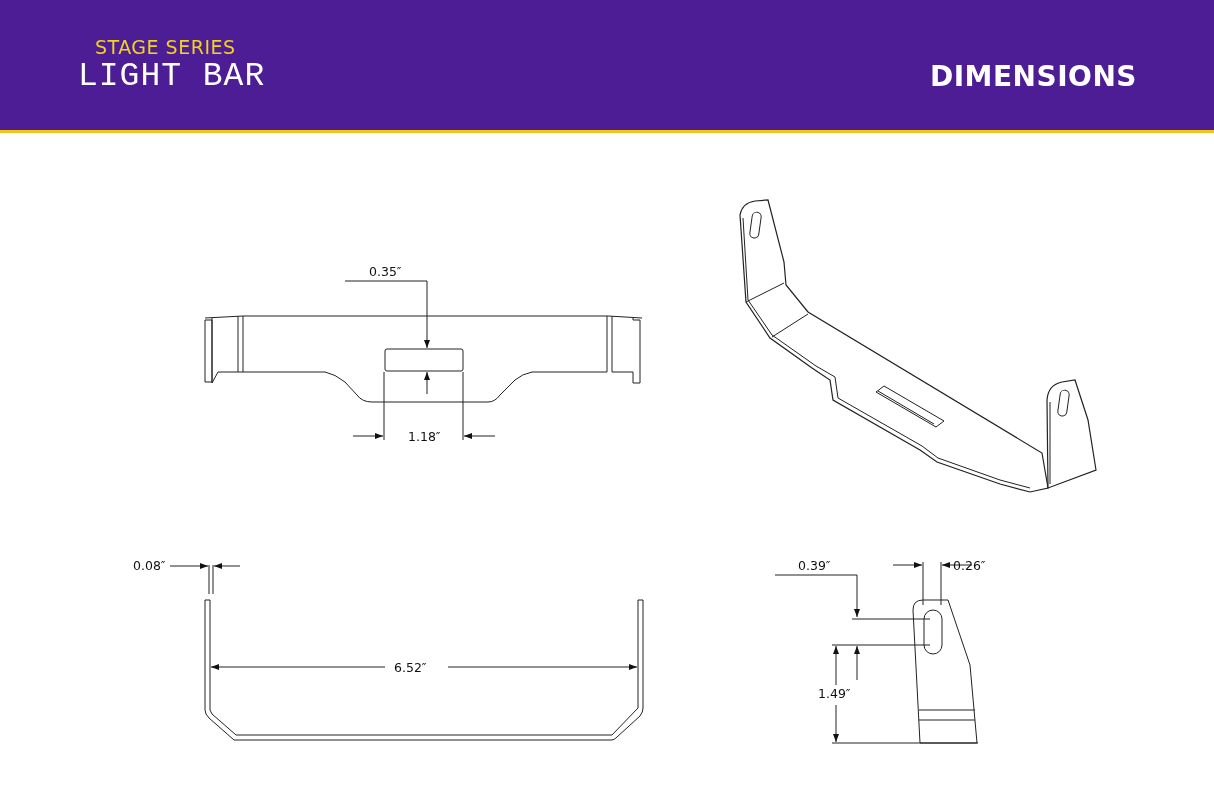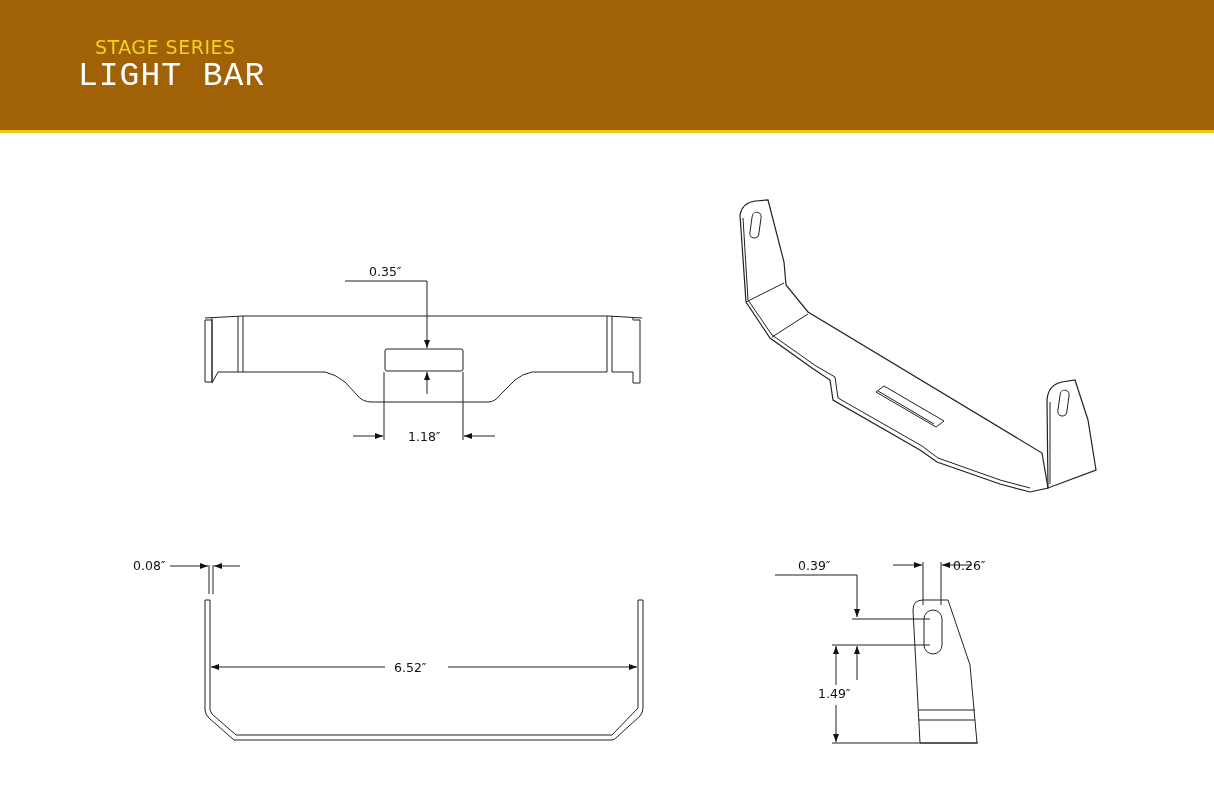--- a/index.html
+++ b/index.html
@@ -1,32 +1,33 @@
 <!DOCTYPE html>
 <html><head>
 <meta charset="utf-8">
 <style>
   html, body { margin: 0; padding: 0; }
   body { width: 1214px; height: 809px; background: #ffffff; position: relative; overflow: hidden; font-family: "DejaVu Sans", sans-serif; }
-  .header { position: absolute; left: 0; top: 0; width: 1214px; height: 130px; background: #a16207; }
+  .header { position: absolute; left: 0; top: 0; width: 1214px; height: 130px; background: #4c1d95; }
   .header-rule { position: absolute; left: 0; top: 130px; width: 1214px; height: 3px; background: #f2c418; }
   .brand-sub { position: absolute; left: 95px; top: 36px; font-family: "DejaVu Sans", sans-serif; font-size: 19px; letter-spacing: 0.5px; color: #f2d21e; }
   .brand-main { position: absolute; left: 78px; top: 58px; font-family: Liberation Mono, monospace; font-size: 33px; color: #ffffff; letter-spacing: 1px; }
   .page-title { position: absolute; right: 77px; top: 60px; font-family: "DejaVu Sans", sans-serif; font-weight: bold; font-size: 28px; color: #ffffff; letter-spacing: 0.5px; }
   svg.drawing { position: absolute; left: 0; top: 0; }
   .dim { font-family: "DejaVu Sans", sans-serif; font-size: 12.5px; fill: #111; }
   .ln { stroke: #222; stroke-width: 1; fill: none; }
   .pt { stroke: #222; stroke-width: 1.2; fill: #fff; }
 </style>
 </head>
 <body>
 
 <div class="header">
   <div class="brand-sub">STAGE SERIES</div>
   <div class="brand-main">LIGHT BAR</div>
+  <div class="page-title">DIMENSIONS</div>
 </div>
 <div class="header-rule"></div>
 
 <svg class="drawing" width="1214" height="809" viewBox="0 0 1214 809">
   <defs>
     <marker id="ar" markerWidth="8" markerHeight="6" refX="8" refY="3" orient="auto" markerUnits="userSpaceOnUse">
       <path d="M0,0 L8,3 L0,6 z" fill="#111"></path>
     </marker>
   </defs>
 

